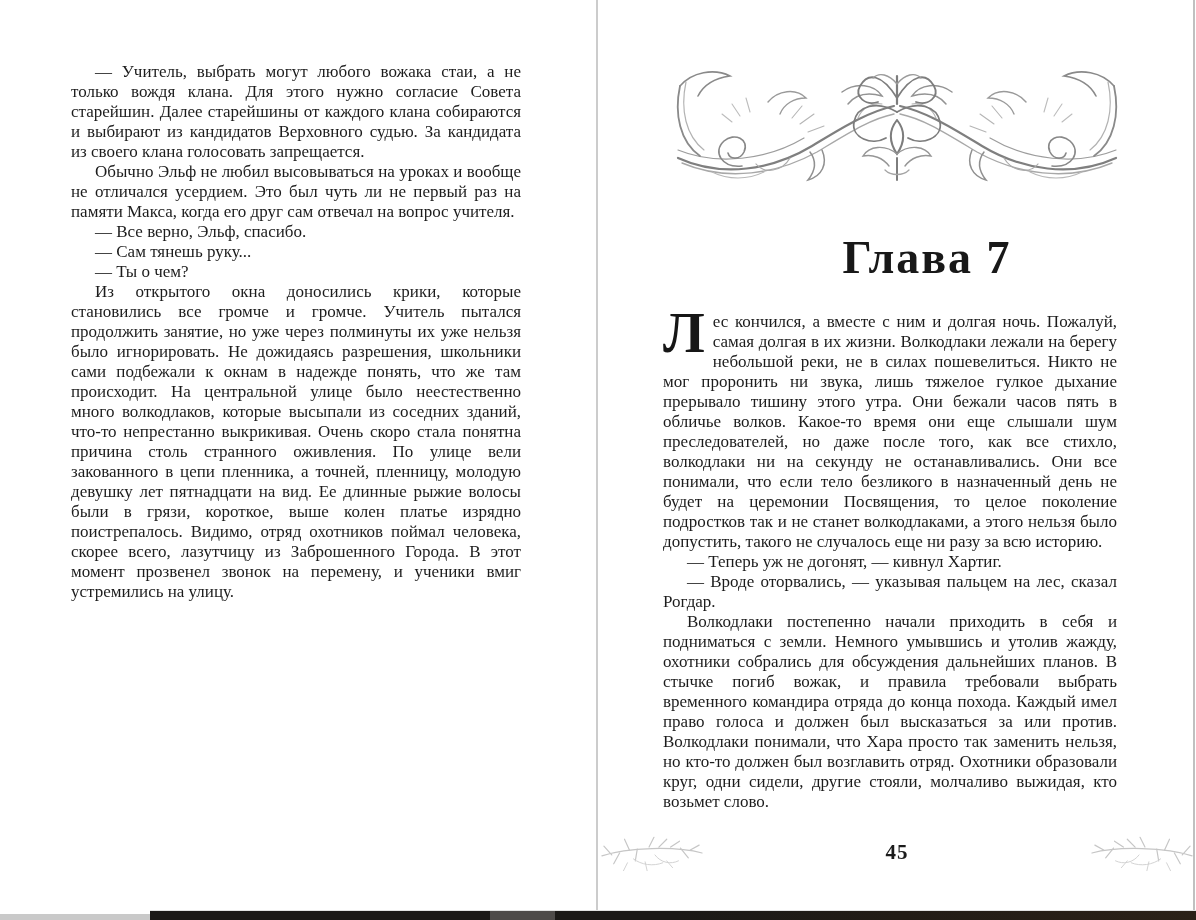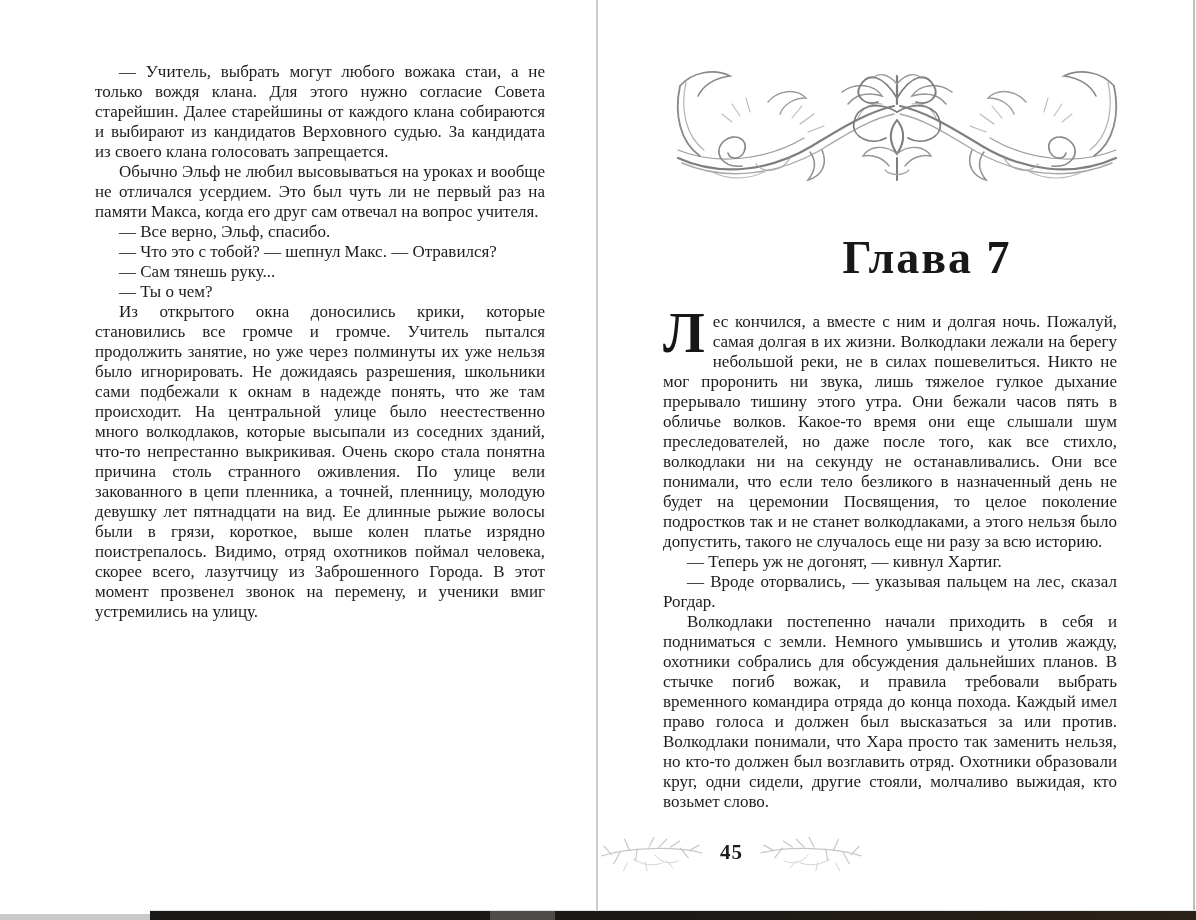--- a/index.html
+++ b/index.html
@@ -5,56 +5,55 @@
   html,body{margin:0;padding:0;background:#ffffff;}
   .screen{position:relative;width:1196px;height:920px;background:#ffffff;overflow:hidden;
           font-family:"Liberation Serif","DejaVu Serif",serif;}
   
   .page-divider{position:absolute;left:596px;top:0;width:2px;height:911px;background:#cccccc;}
   .right-edge-line{position:absolute;left:1193px;top:0;width:2px;height:911px;background:#c0c0c0;}
 
   
   .page-text{position:absolute;color:#1c1c1c;font-size:17px;line-height:20px;
              text-align:justify;hyphens:auto;-webkit-hyphens:auto;}
-  .left-text{left:95px;top:62px;width:450px;}
+  .left-text{left:71px;top:62px;width:450px;}
   .right-text{left:663px;top:312px;width:454px;}
   .page-text p{margin:0;text-indent:24px;}
   .right-text p.lead{text-indent:0;}
   .dropcap{float:left;font-size:56px;line-height:41px;font-weight:700;color:#161616;
            padding:1px 8px 0 0;}
 
   
   .ornament-band{position:absolute;left:672px;top:62px;width:450px;height:126px;}
   .chapter-title{position:absolute;left:598px;top:231px;width:658px;text-align:center;
                  font-size:46px;font-weight:700;letter-spacing:2px;color:#181818;}
 
   
   .page-footer{position:absolute;left:598px;top:824px;width:598px;height:56px;
-               display:flex;align-items:center;justify-content:flex-start;gap:14px;}
+               display:flex;align-items:center;justify-content:space-between;gap:14px;}
   .footer-ornament{width:108px;height:46px;}
   .footer-ornament.mirrored{transform:scaleX(-1);}
   .page-number{font-size:21px;font-weight:700;letter-spacing:1px;color:#1c1c1c;}
 
   
   .bottom-bar-left{position:absolute;left:0;top:914px;width:150px;height:6px;background:#c9c9c9;}
   .bottom-bar-hairline{position:absolute;left:150px;right:0;top:910px;height:1px;background:#e2e2e2;}
   .bottom-bar-dark{position:absolute;left:150px;right:0;top:911px;height:9px;
     background:linear-gradient(to right,#1b1917 0%,#1b1917 50%,#221c16 72%,#2b2118 100%);}
   .bottom-bar-thumb{position:absolute;left:490px;top:911px;width:65px;height:9px;background:#4e4b49;}
 </style>
 </head>
 <body>
 
 <div class="screen">
 
   <div class="page-text left-text">
     <p>— Учитель, выбрать могут любого вожака стаи, а не только вождя клана. Для этого нужно согласие Совета старейшин. Далее старейшины от каждого клана собираются и выбирают из кандидатов Верховного судью. За кандидата из своего клана голосовать запрещается.</p>
     <p>Обычно Эльф не любил высовываться на уроках и вообще не отличался усердием. Это был чуть ли не первый раз на памяти Макса, когда его друг сам отвечал на вопрос учителя.</p>
     <p>— Все верно, Эльф, спасибо.</p>
-    <p>— Что это с тобой? — шепнул Макс. — Отравился?</p>
     <p>— Сам тянешь руку...</p>
     <p>— Ты о чем?</p>
     <p>Из открытого окна доносились крики, которые становились все громче и громче. Учитель пытался продолжить занятие, но уже через полминуты их уже нельзя было игнорировать. Не дожидаясь разрешения, школьники сами подбежали к окнам в надежде понять, что же там происходит. На центральной улице было неестественно много волкодлаков, которые высыпали из соседних зданий, что-то непрестанно выкрикивая. Очень скоро стала понятна причина столь странного оживления. По улице вели закованного в цепи пленника, а точней, пленницу, молодую девушку лет пятнадцати на вид. Ее длинные рыжие волосы были в грязи, короткое, выше колен платье изрядно поистрепалось. Видимо, отряд охотников поймал человека, скорее всего, лазутчицу из Заброшенного Города. В этот момент прозвенел звонок на перемену, и ученики вмиг устремились на улицу.</p>
   </div>
 
   <svg class="ornament-band" viewBox="0 0 450 126">
     <g fill="none" stroke-linecap="round">
       <g id="orn-half" stroke="#8e8e8e" stroke-width="1.6">
         <path d="M6,96 C50,116 100,108 140,84 C170,66 195,50 222,44" stroke="#7f7f7f" stroke-width="2.2"></path>
         <path d="M10,101 C55,120 105,112 145,90 C175,72 198,57 222,52" stroke="#a8a8a8" stroke-width="1.4"></path>

